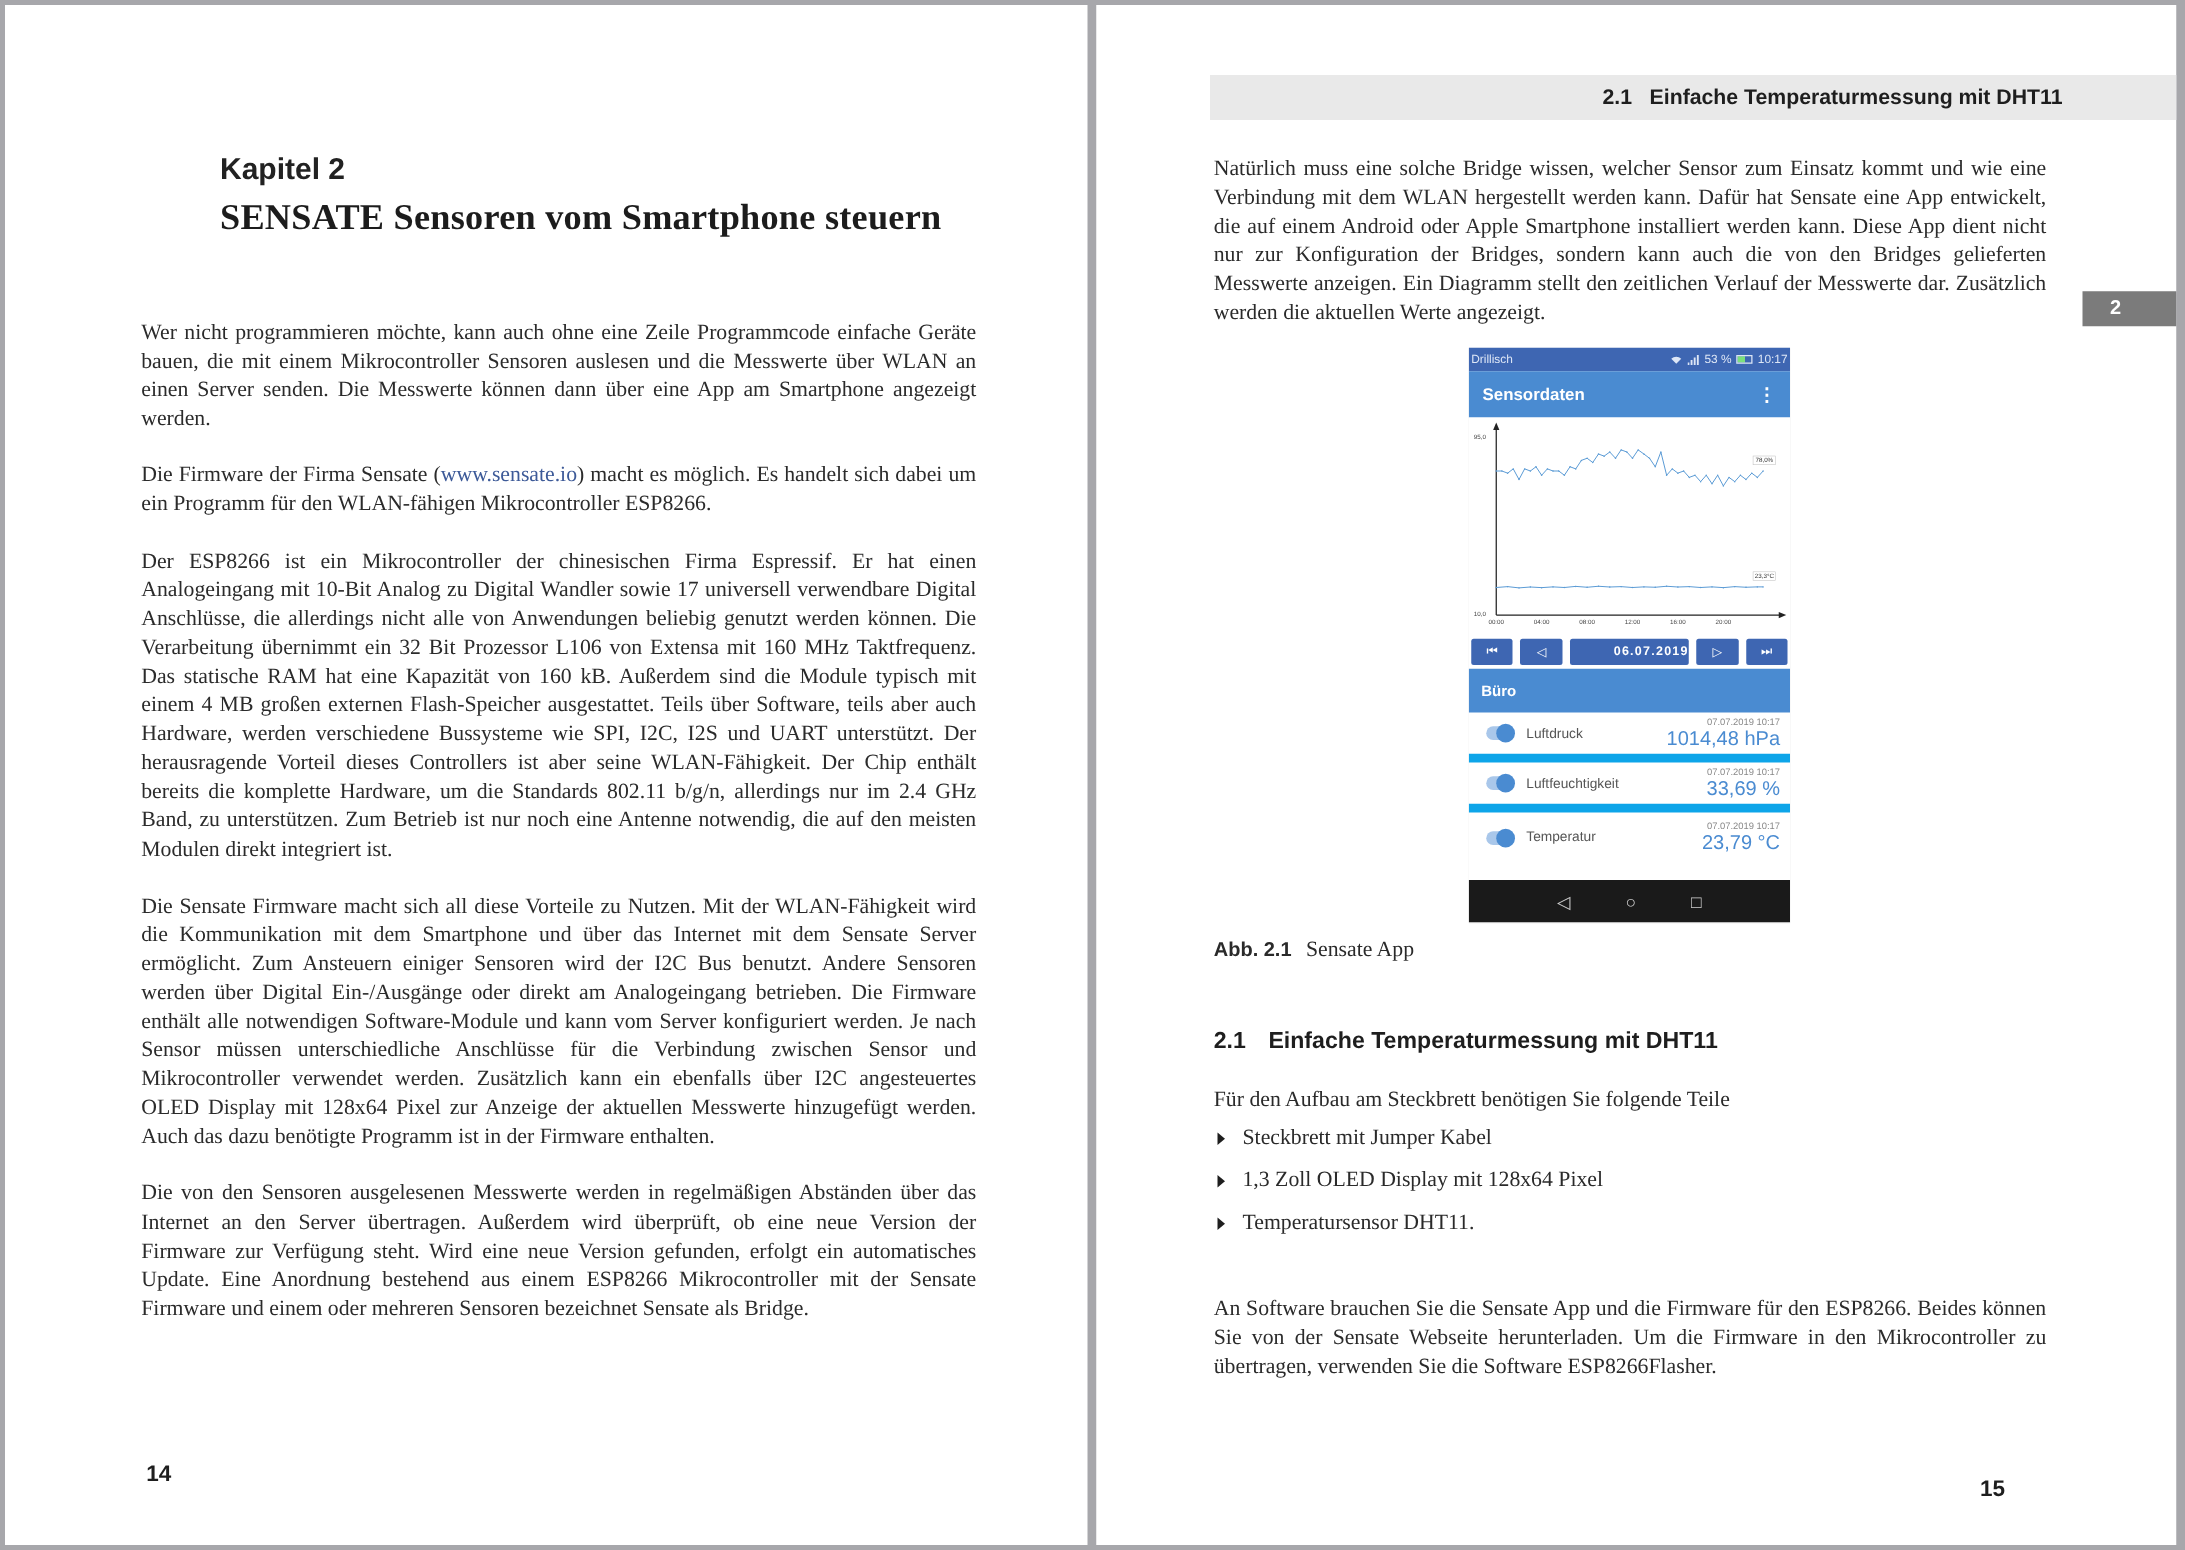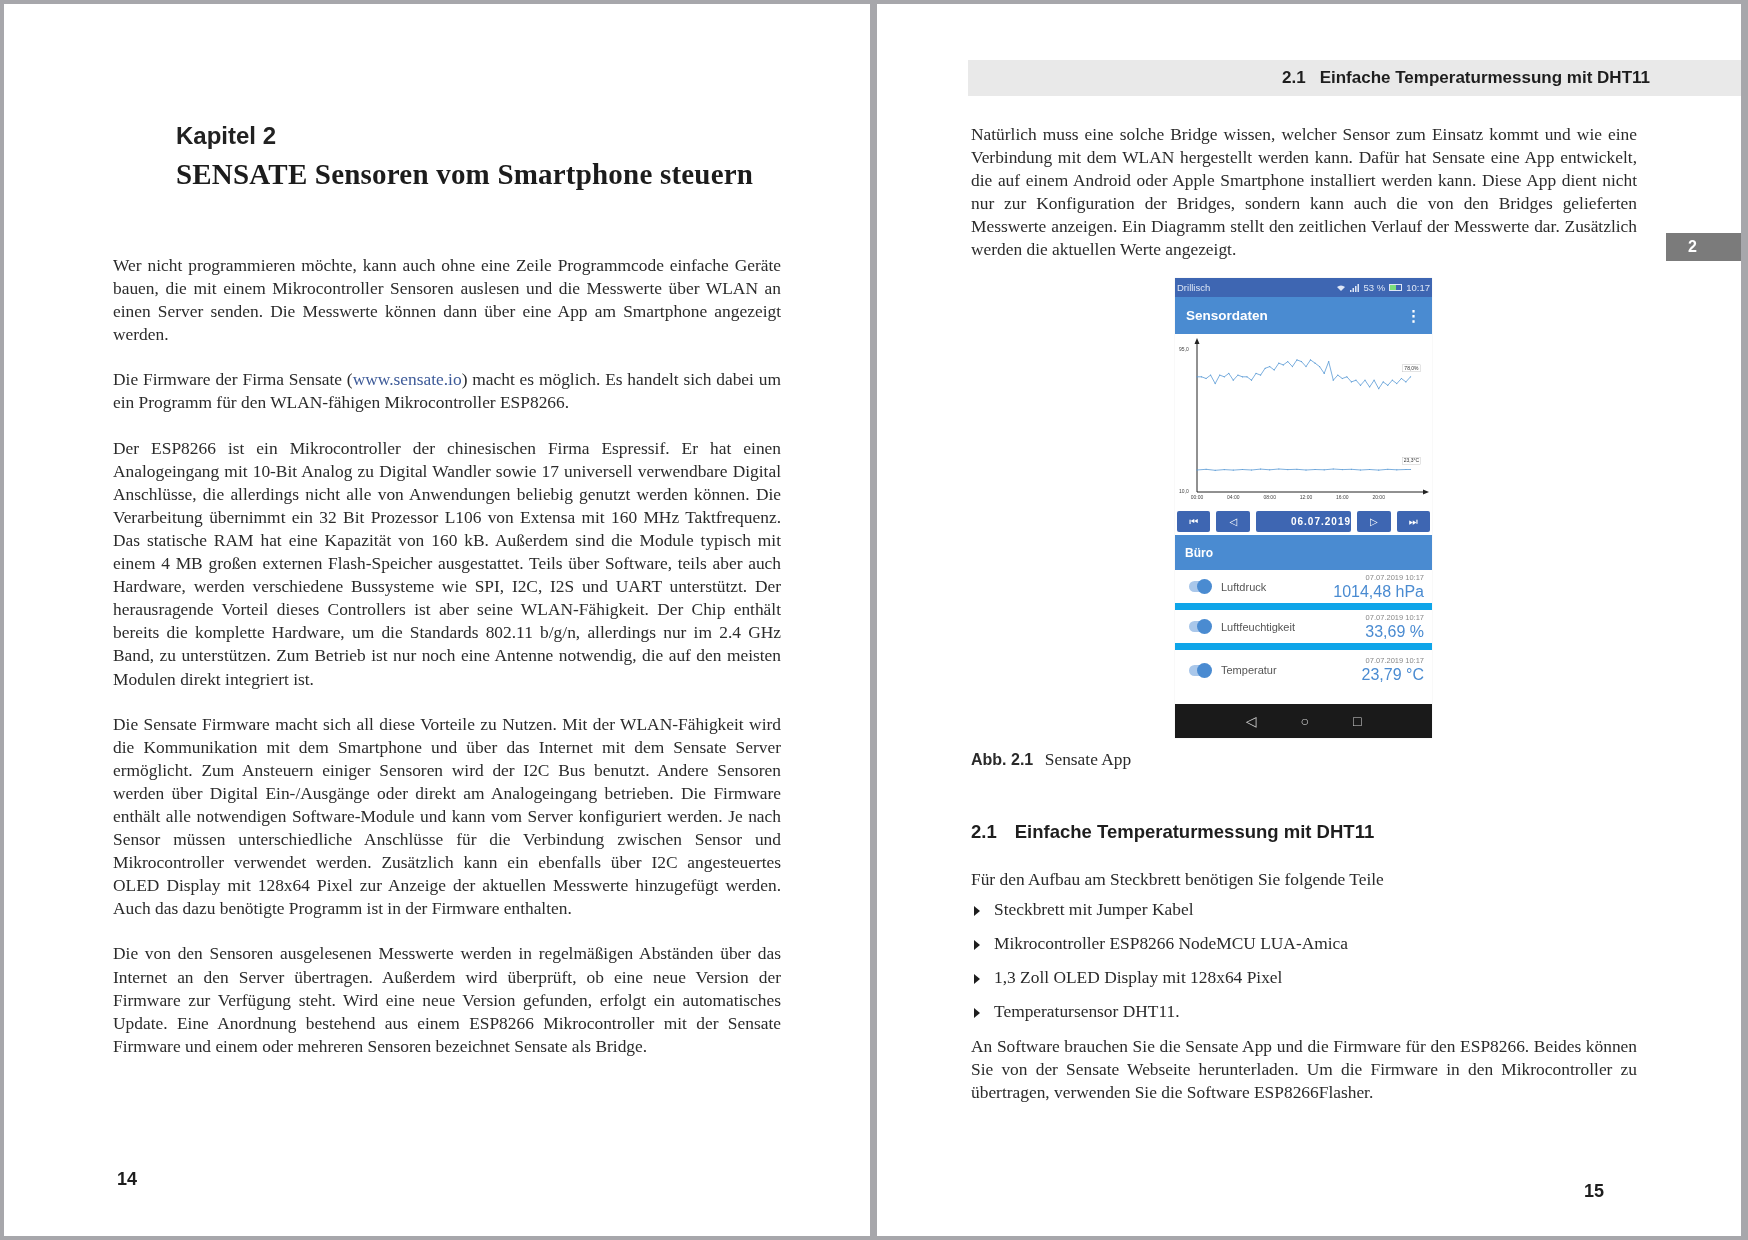--- a/index.html
+++ b/index.html
@@ -279,24 +279,20 @@
 
   <div class="intro-line">Für den Aufbau am Steckbrett benötigen Sie folgende Teile</div>
 
   <ul class="parts-list">
     <li>
         <span class="bullet"></span>
         <span>Steckbrett mit Jumper Kabel</span>
       </li>
     <li>
         <span class="bullet"></span>
-        <span>Mikrocontroller ESP8266 NodeMCU LUA-Amica</span>
-      </li>
-    <li>
-        <span class="bullet"></span>
         <span>1,3 Zoll OLED Display mit 128x64 Pixel</span>
       </li>
     <li>
         <span class="bullet"></span>
         <span>Temperatursensor DHT11.</span>
       </li>
   </ul>
 
   <div class="body-text closing">An Software brauchen Sie die Sensate App und die Firmware für den ESP8266. Beides können Sie von der Sensate Webseite herunterladen. Um die Firmware in den Mikro­controller zu übertragen, verwenden Sie die Software ESP8266Flasher.</div>
 

